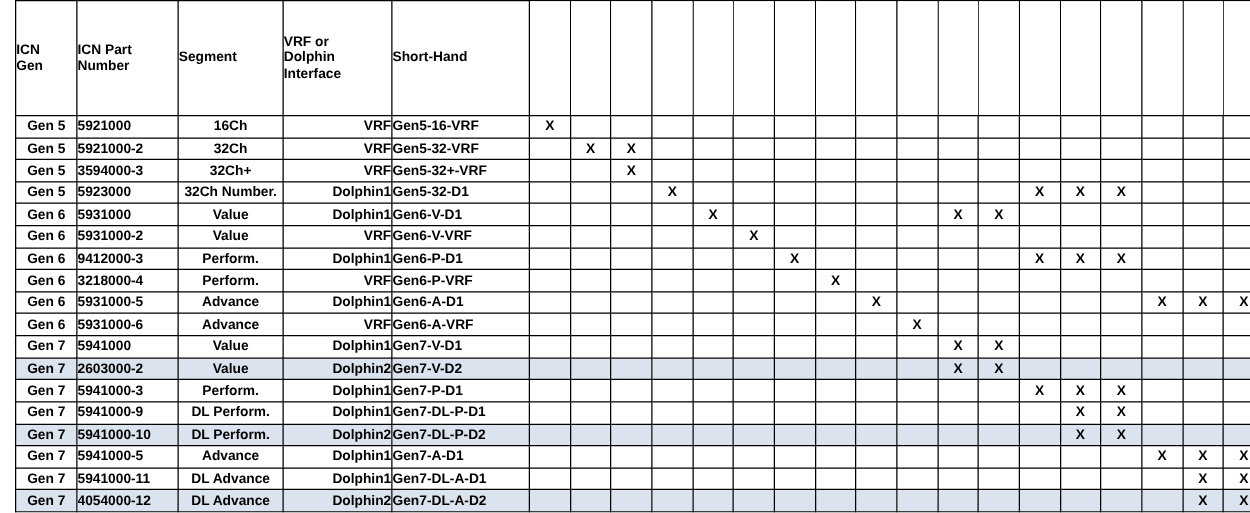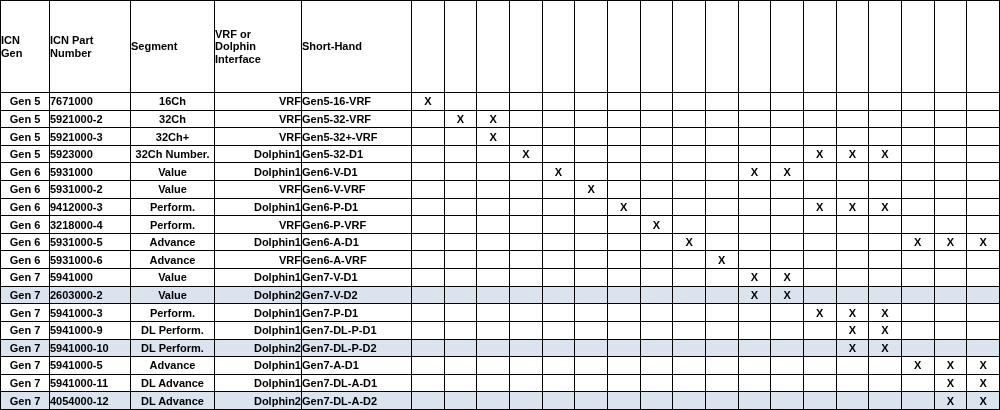--- a/index.html
+++ b/index.html
@@ -10,20 +10,21 @@
   body {
     width: 1000px;
     height: 410px;
     font-family: "Liberation Sans", sans-serif;
     overflow: hidden;
   }
   #matrix-wrap {
     width: 972px;
     height: 410px;
     position: relative;
+    margin-left: 12px;
   }
   table.matrix {
     border-collapse: collapse;
     table-layout: fixed;
     width: 1000px;
     height: 410px;
   }
   table.matrix td, table.matrix th {
     border: 1px solid #000000;
     padding: 0;
@@ -164,21 +165,21 @@
             <span class="rot">Gen7-DL-A-D1</span>
           </th>
           <th class="head-rot">
             <span class="rot">Gen7-DL-A-D2</span>
           </th>
         </tr>
     </thead>
     <tbody>
         <tr class="data-row">
           <td class="c-gen">Gen 5</td>
-          <td class="c-part">7671000</td>
+          <td class="c-part">5921000</td>
           <td class="c-seg">16Ch</td>
           <td class="c-iface">VRF</td>
           <td class="c-short">Gen5-16-VRF</td>
           <td class="mark">X</td>
           <td class="mark"></td>
           <td class="mark"></td>
           <td class="mark"></td>
           <td class="mark"></td>
           <td class="mark"></td>
           <td class="mark"></td>
@@ -214,21 +215,21 @@
           <td class="mark shade"></td>
           <td class="mark"></td>
           <td class="mark shade"></td>
           <td class="mark shade"></td>
           <td class="mark"></td>
           <td class="mark shade"></td>
           <td class="mark shade"></td>
         </tr>
         <tr class="data-row">
           <td class="c-gen">Gen 5</td>
-          <td class="c-part">5921000-3</td>
+          <td class="c-part">3594000-3</td>
           <td class="c-seg">32Ch+</td>
           <td class="c-iface">VRF</td>
           <td class="c-short">Gen5-32+-VRF</td>
           <td class="mark"></td>
           <td class="mark"></td>
           <td class="mark">X</td>
           <td class="mark"></td>
           <td class="mark"></td>
           <td class="mark"></td>
           <td class="mark"></td>

